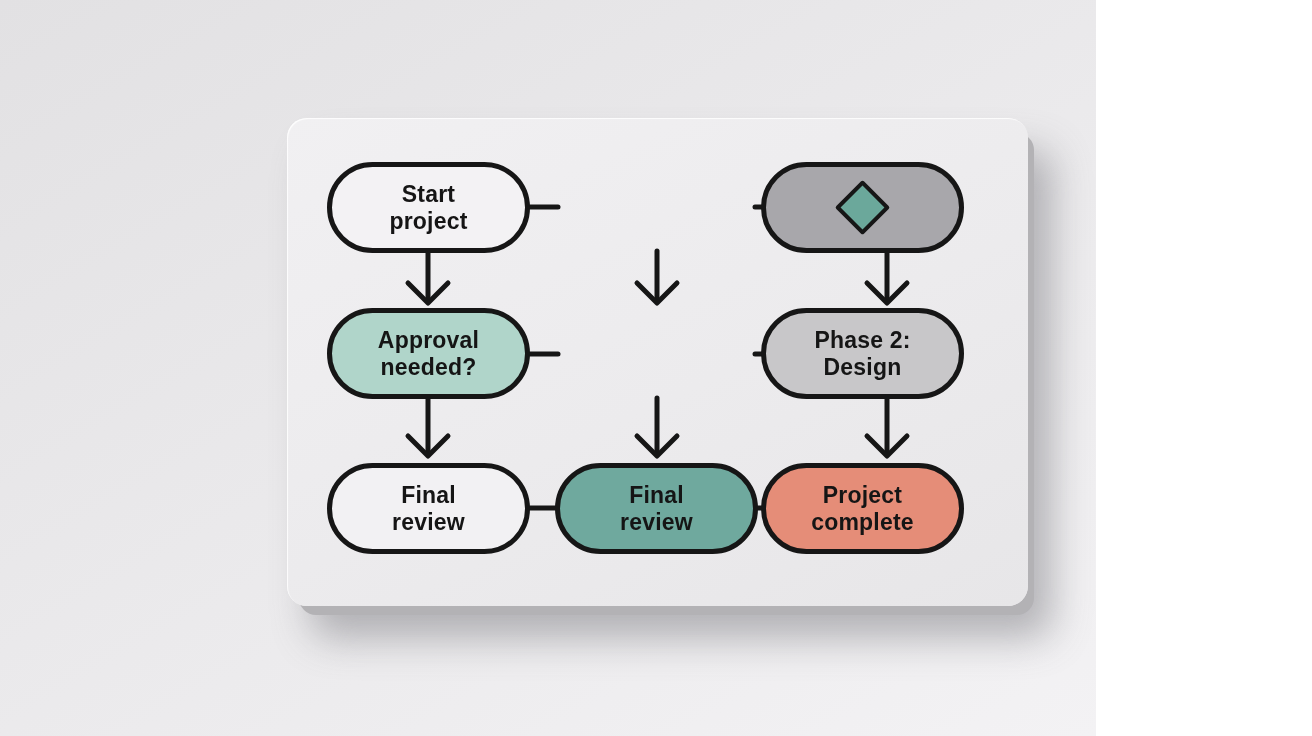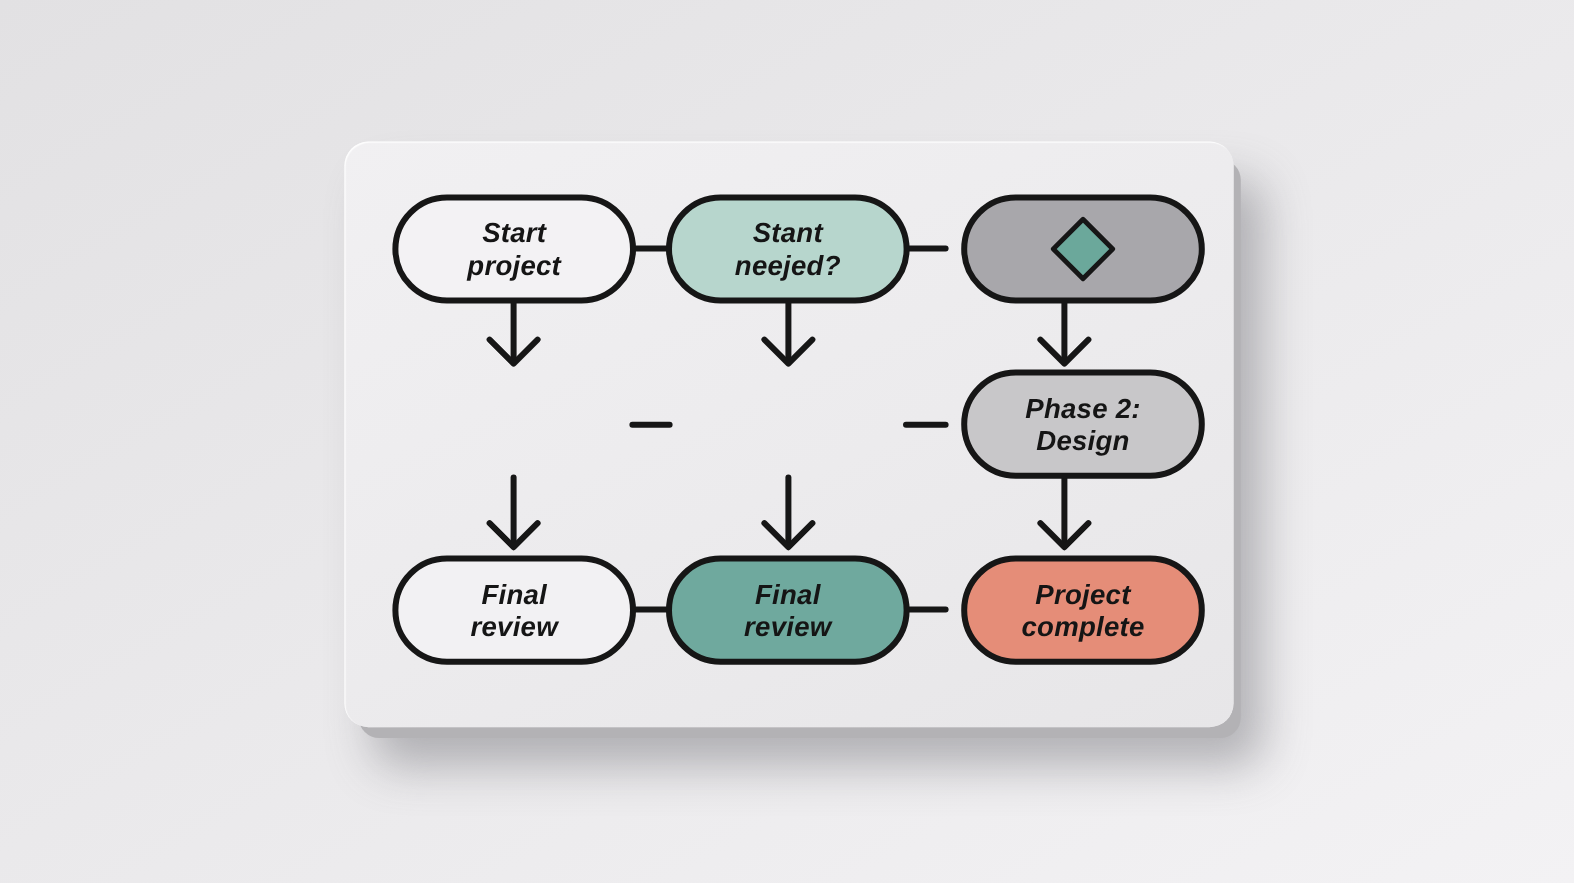--- a/index.html
+++ b/index.html
@@ -5,24 +5,23 @@
   html, body {
     margin: 0;
     padding: 0;
     width: 1312px;
     height: 736px;
     overflow: hidden;
     font-family: "Liberation Sans", sans-serif;
   }
   .page {
     position: relative;
-    width: 1312px;
+    width: 1096px;
     height: 736px;
     background: linear-gradient(150deg, #e2e1e3 0%, #e9e8ea 42%, #f3f2f4 100%);
-    font-style: italic;
   }
   .card {
     position: absolute;
     left: 287px;
     top: 118px;
     width: 741px;
     height: 488px;
     box-sizing: border-box;
     border-radius: 20px;
     background: linear-gradient(155deg, #f1f0f2 0%, #ecebed 55%, #e7e6e8 100%);
@@ -44,21 +43,21 @@
     text-align: center;
     font-weight: 700;
     font-size: 23px;
     line-height: 27px;
     color: #151515;
     white-space: pre-line;
     letter-spacing: 0.2px;
   }
   .col1 { left: 40px; }
   .col2 { left: 268px; }
-  .col3 { left: 514px; }
+  .col3 { left: 474px; }
   .row1 { top: 44px; }
   .row2 { top: 190px; }
   .row3 { top: 345px; }
   .diamond {
     width: 31px;
     height: 31px;
     border: 4px solid #161616;
     transform: rotate(45deg);
     border-radius: 2px;
   }
@@ -104,27 +103,27 @@
       <polyline points="121,318 141,338 161,318"></polyline>
       <line x1="370" y1="280" x2="370" y2="335"></line>
       <polyline points="350,318 370,338 390,318"></polyline>
       <line x1="600" y1="280" x2="600" y2="335"></line>
       <polyline points="580,318 600,338 620,318"></polyline>
     </svg>
 
     <div class="node row1 col1" style="background: rgb(243, 242, 244);">Start
 project</div>
 
-    <div class="node row1 col2" style="background: rgb(183, 214, 205);">Stant
-neejed?</div>
 
     <div class="node row1 col3" style="background: rgb(168, 167, 171);">
       <span class="diamond" style="background: rgb(107, 168, 155);"></span>
     </div>
 
+    <div class="node row2 col1" style="background: rgb(176, 213, 202);">Approval
+needed?</div>
 
 
     <div class="node row2 col3" style="background: rgb(200, 199, 201);">Phase 2:
 Design</div>
 
     <div class="node row3 col1" style="background: rgb(242, 241, 243);">Final
 review</div>
 
     <div class="node row3 col2" style="background: rgb(111, 169, 158);">Final
 review</div>

